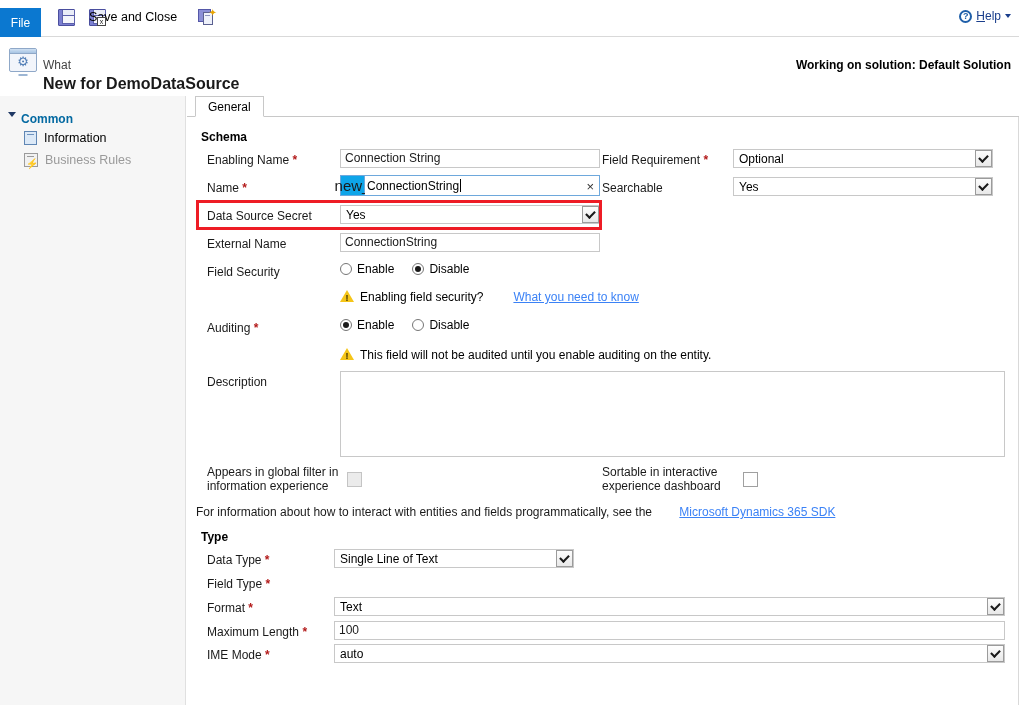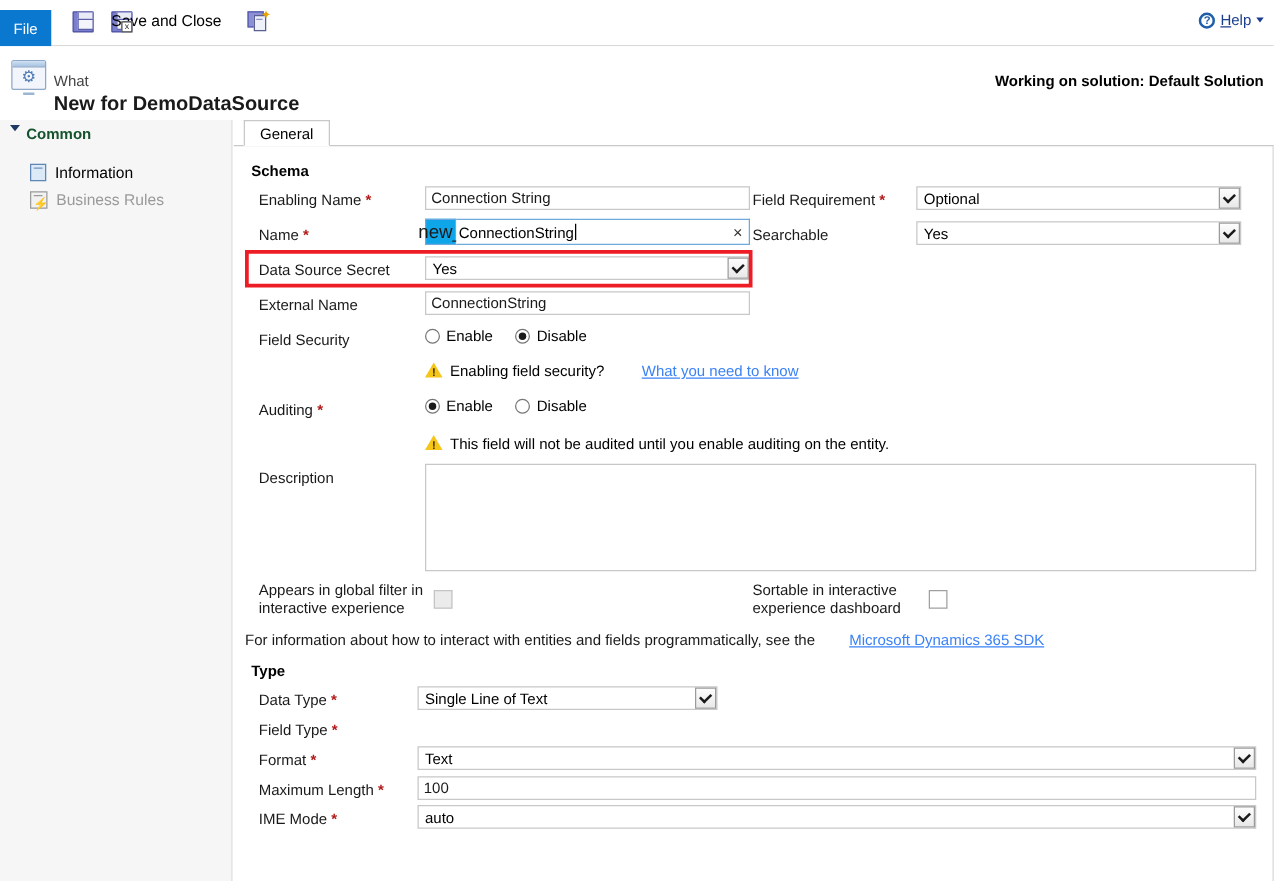--- a/index.html
+++ b/index.html
@@ -159,22 +159,22 @@
   }
 
   
   #leftnav {
     position: absolute; left: 0; top: 96px;
     width: 186px; bottom: 0;
     background: #f6f6f6;
     border-right: 1px solid #e0e0e0;
   }
   #nav-group {
-    position: absolute; left: 8px; top: 4px;
-    font-size: 12px; font-weight: bold; color: #14532d;
+    position: absolute; left: 8px; top: 16px;
+    font-size: 12px; font-weight: bold; color: #0369a1;
     display: flex; align-items: flex-start; gap: 5px;
     cursor: pointer;
   }
   .tri-down {
     width: 0; height: 0;
     border-left: 4px solid transparent;
     border-right: 4px solid transparent;
     border-top: 5px solid #1f3864;
   }
   .nav-item {
@@ -552,21 +552,21 @@
       <span class="ico-warn"></span>
       <span>This field will not be audited until you enable auditing on the entity.</span>
     </div>
 
     <div class="lbl" style="left:20px; top:258px;">Description</div>
     <div id="desc-box" style="left:153px; top:254px; width:665px; height:86px;">
       <span></span>
     </div>
 
     <div class="lbl" style="left:20px; top:348px; width:135px;">
-      <span>Appears in global filter in</span><br><span>interactive experience</span>
+      <span>Appears in global filter in</span><br><span>information experience</span>
     </div>
     <div class="cbx disabled" style="left:160px; top:355px;"></div>
 
     <div class="lbl" style="left:415px; top:348px; width:140px;">
       <span>Sortable in interactive</span><br><span>experience dashboard</span>
     </div>
     <div class="cbx" style="left:556px; top:355px;"></div>
 
     <div class="info-line" style="left:9px; top:388px;">
       <span>For information about how to interact with entities and fields programmatically, see the</span>

